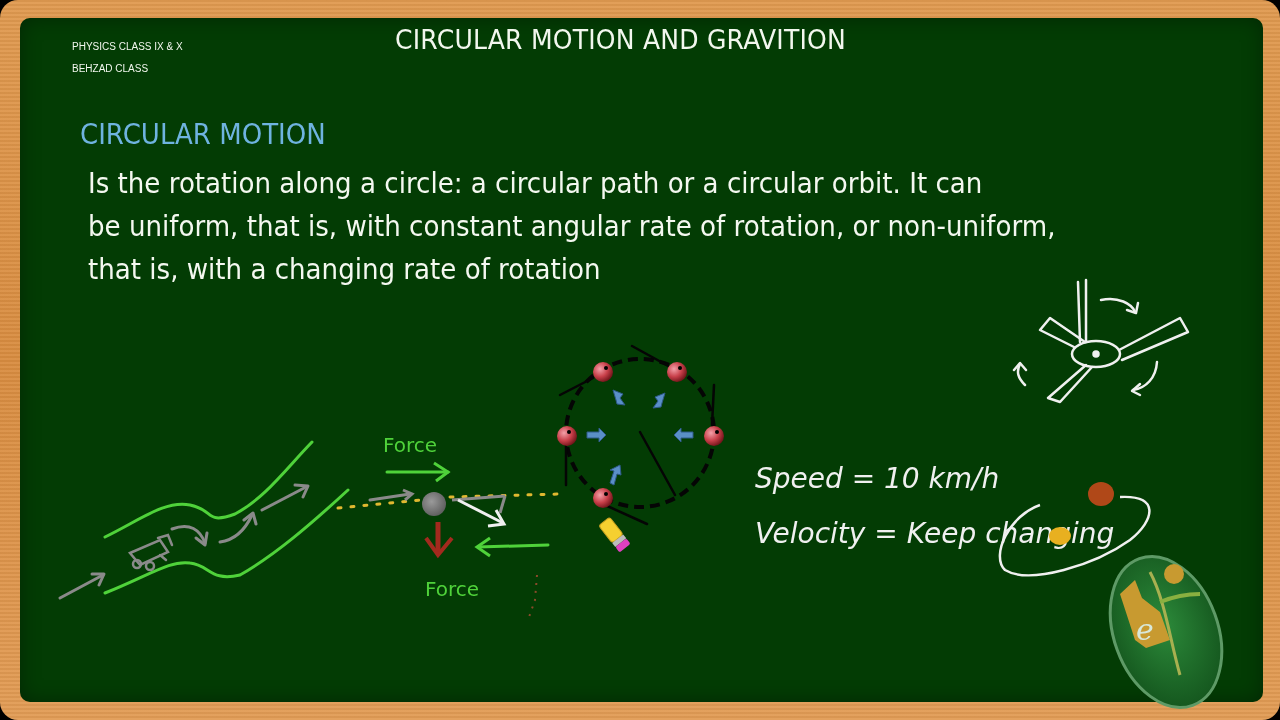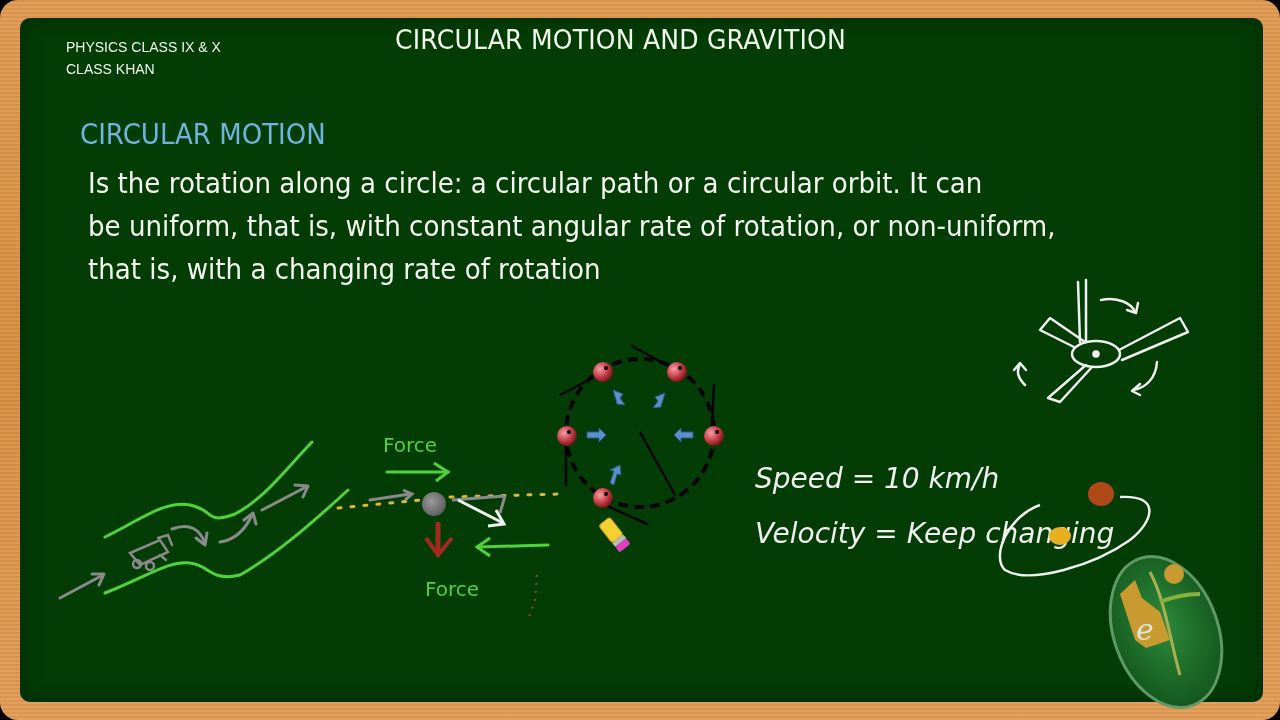--- a/index.html
+++ b/index.html
@@ -18,22 +18,22 @@
       background: repeating-linear-gradient(0deg, rgba(255,255,255,0.05) 0 2px, rgba(0,0,0,0.04) 2px 4px);
       border-radius: 18px;
     }
     .board {
       position: absolute; left: 20px; top: 18px; width: 1243px; height: 684px;
       background: #033c04;
       border-radius: 10px;
       box-shadow: inset 0 0 20px rgba(0,0,0,0.35);
     }
     .course {
-      position: absolute; left: 66px; top: 36px;
-      color: #f2f7ee; font-size: 14px; line-height: 22px;
+      position: absolute; left: 72px; top: 36px;
+      color: #f2f7ee; font-size: 10px; line-height: 22px;
       font-family: "Liberation Sans", sans-serif;
     }
     .main-title {
       position: absolute; left: 395px; top: 24px;
       color: #f2f7ee; font-size: 27px; letter-spacing: 0.2px;
       font-family: "DejaVu Sans", sans-serif; font-weight: normal;
       transform: scaleX(0.93); transform-origin: left top;
     }
     .section-title {
       position: absolute; left: 80px; top: 118px;
@@ -54,21 +54,21 @@
     }
   </style>
 </head>
 <body>
 
 <div class="frame"></div>
 <div class="board"></div>
 
 <div class="course">
   <div>PHYSICS CLASS IX &amp; X</div>
-  <div>CLASS KHAN</div>
+  <div>BEHZAD CLASS</div>
 </div>
 
 <div class="main-title">CIRCULAR MOTION AND GRAVITION</div>
 
 <div class="section-title">CIRCULAR MOTION</div>
 
 <div class="definition">
   <div>Is the rotation along a circle: a circular path or a circular orbit. It can</div>
   <div>be uniform, that is, with constant angular rate of rotation, or non-uniform,</div>
   <div>that is, with a changing rate of rotation</div>

